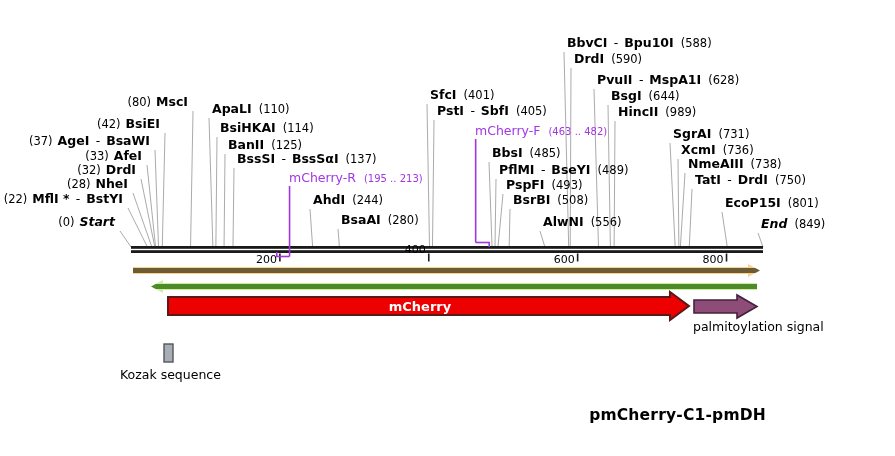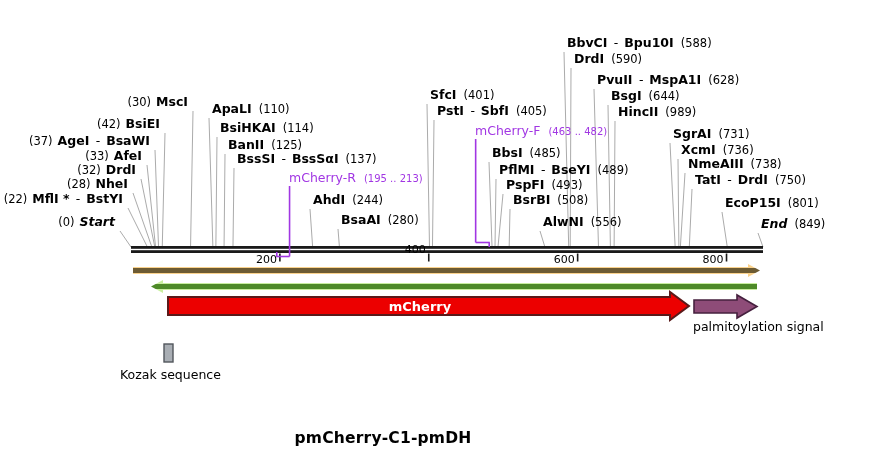--- a/index.html
+++ b/index.html
@@ -13,21 +13,21 @@
   .site-pos{font-weight:normal;font-size:11.5px;color:#000;}
   .name-first .site-pos{margin-left:7px;}
   .pos-first .site-pos{margin-right:5px;}
   .primer{color:#A136E3;font-size:12.5px;}
   .primer .rng{margin-left:8px;font-size:10px;}
   .tickNum{position:absolute;font-size:11px;line-height:12px;text-align:right;}
   #mcherry-label{position:absolute;left:168px;top:299px;width:504px;text-align:center;
                  color:#fff;font-weight:bold;font-size:13px;}
   #palm-label{position:absolute;left:693px;top:319px;font-size:12.5px;}
   #kozak-label{position:absolute;left:120px;top:367px;font-size:12.5px;}
-  #map-title{position:absolute;left:0;top:429px;width:766px;text-align:center;
+  #map-title{position:absolute;left:0;top:406px;width:766px;text-align:right;
              font-size:15.5px;font-weight:bold;letter-spacing:.2px;}
   #map-sub{position:absolute;left:0;top:433px;width:895px;text-align:center;font-size:11.5px;margin-top:32px;}
   #wm{position:absolute;top:4px;right:4px;display:flex;align-items:center;gap:5px;}
   #wm .cb{font-size:9px;color:#C7CBD1;}
   #wm .brand{font-size:11.5px;color:#9BA1A8;font-weight:600;letter-spacing:.2px;}
 </style>
 </head>
 <body>
 
 <div id="stage">
@@ -95,21 +95,21 @@
       <line x1="475.6595995288575" y1="242.5" x2="489.8032979976443" y2="242.5" stroke="#A136E3" stroke-width="1.6"></line>
       <line x1="489.20329799764426" y1="242.5" x2="489.20329799764426" y2="247" stroke="#A136E3" stroke-width="1.6"></line>
       <path d="M133 267 L748 267 L748 264 L760 270.5 L748 277 L748 274 L133 274 Z" fill="url(#gPlus)"></path>
       <path d="M757 283 L163 283 L163 280 L151 286.5 L163 293 L163 290 L757 290 Z" fill="url(#gMinus)"></path>
       <path d="M168 297 L670 297 L670 292 L689 306 L670 320 L670 315 L168 315 Z" fill="#EC0000" stroke="#5A1A1A" stroke-width="2"></path>
       <path d="M694 300 L737 300 L737 295 L757 306.5 L737 318 L737 313 L694 313 Z" fill="#8E4C78" stroke="#45203E" stroke-width="1.6"></path>
       <rect x="164" y="344" width="9" height="18" fill="#A9AEB4" stroke="#52565C" stroke-width="1.4"></rect>
     </svg>
 
   <div id="overlay">
-      <div class="lbl pos-first" style="top: 95px; right: 707px;"><span class="site-pos">(30)</span><span><span class="site-name">MscI</span></span></div>
+      <div class="lbl pos-first" style="top: 95px; right: 707px;"><span class="site-pos">(80)</span><span><span class="site-name">MscI</span></span></div>
       <div class="lbl pos-first" style="top: 117px; right: 735px;"><span class="site-pos">(42)</span><span><span class="site-name">BsiEI</span></span></div>
       <div class="lbl pos-first" style="top: 134px; right: 745px;"><span class="site-pos">(37)</span><span><span class="site-name">AgeI </span><span class="dash">- </span><span class="site-name">BsaWI</span></span></div>
       <div class="lbl pos-first" style="top: 149px; right: 753px;"><span class="site-pos">(33)</span><span><span class="site-name">AfeI</span></span></div>
       <div class="lbl pos-first" style="top: 163px; right: 759px;"><span class="site-pos">(32)</span><span><span class="site-name">DrdI</span></span></div>
       <div class="lbl pos-first" style="top: 177px; right: 767px;"><span class="site-pos">(28)</span><span><span class="site-name">NheI</span></span></div>
       <div class="lbl pos-first" style="top: 192px; right: 772px;"><span class="site-pos">(22)</span><span><span class="site-name">MflI * </span><span class="dash">- </span><span class="site-name">BstYI</span></span></div>
       <div class="lbl pos-first" style="top: 215px; right: 780px;"><span class="site-pos">(0)</span><span><span class="site-name it">Start</span></span></div>
       <div class="lbl name-first" style="top: 102px; left: 212px;"><span><span class="site-name">ApaLI</span></span><span class="site-pos">(110)</span></div>
       <div class="lbl name-first" style="top: 121px; left: 220px;"><span><span class="site-name">BsiHKAI</span></span><span class="site-pos">(114)</span></div>
       <div class="lbl name-first" style="top: 138px; left: 228px;"><span><span class="site-name">BanII</span></span><span class="site-pos">(125)</span></div>

